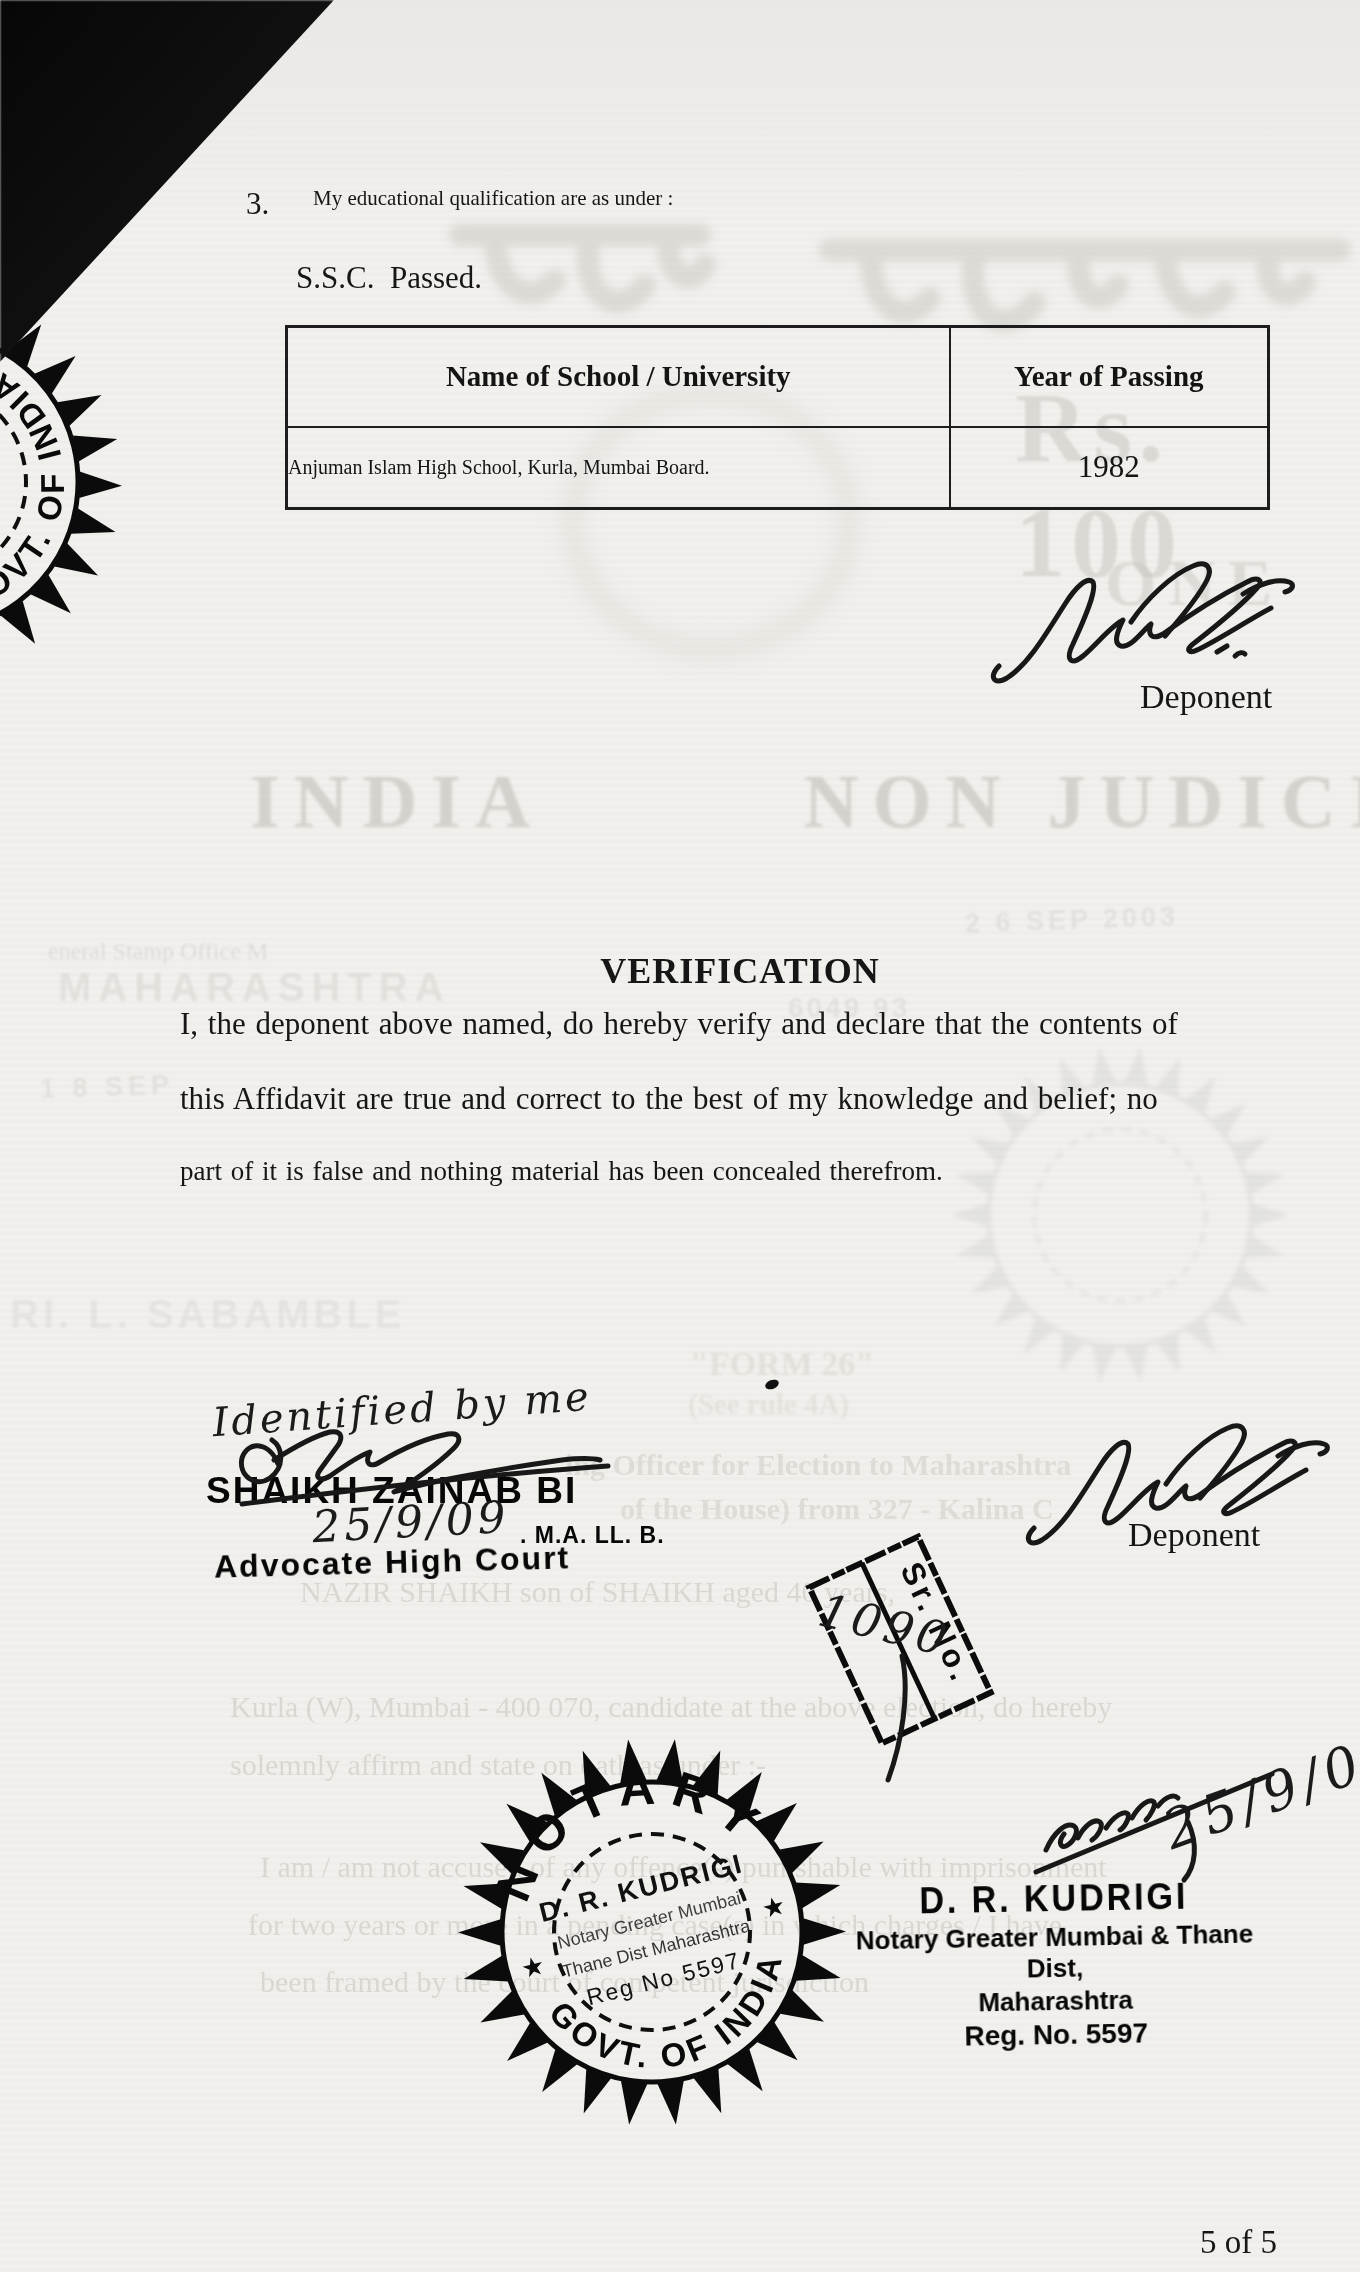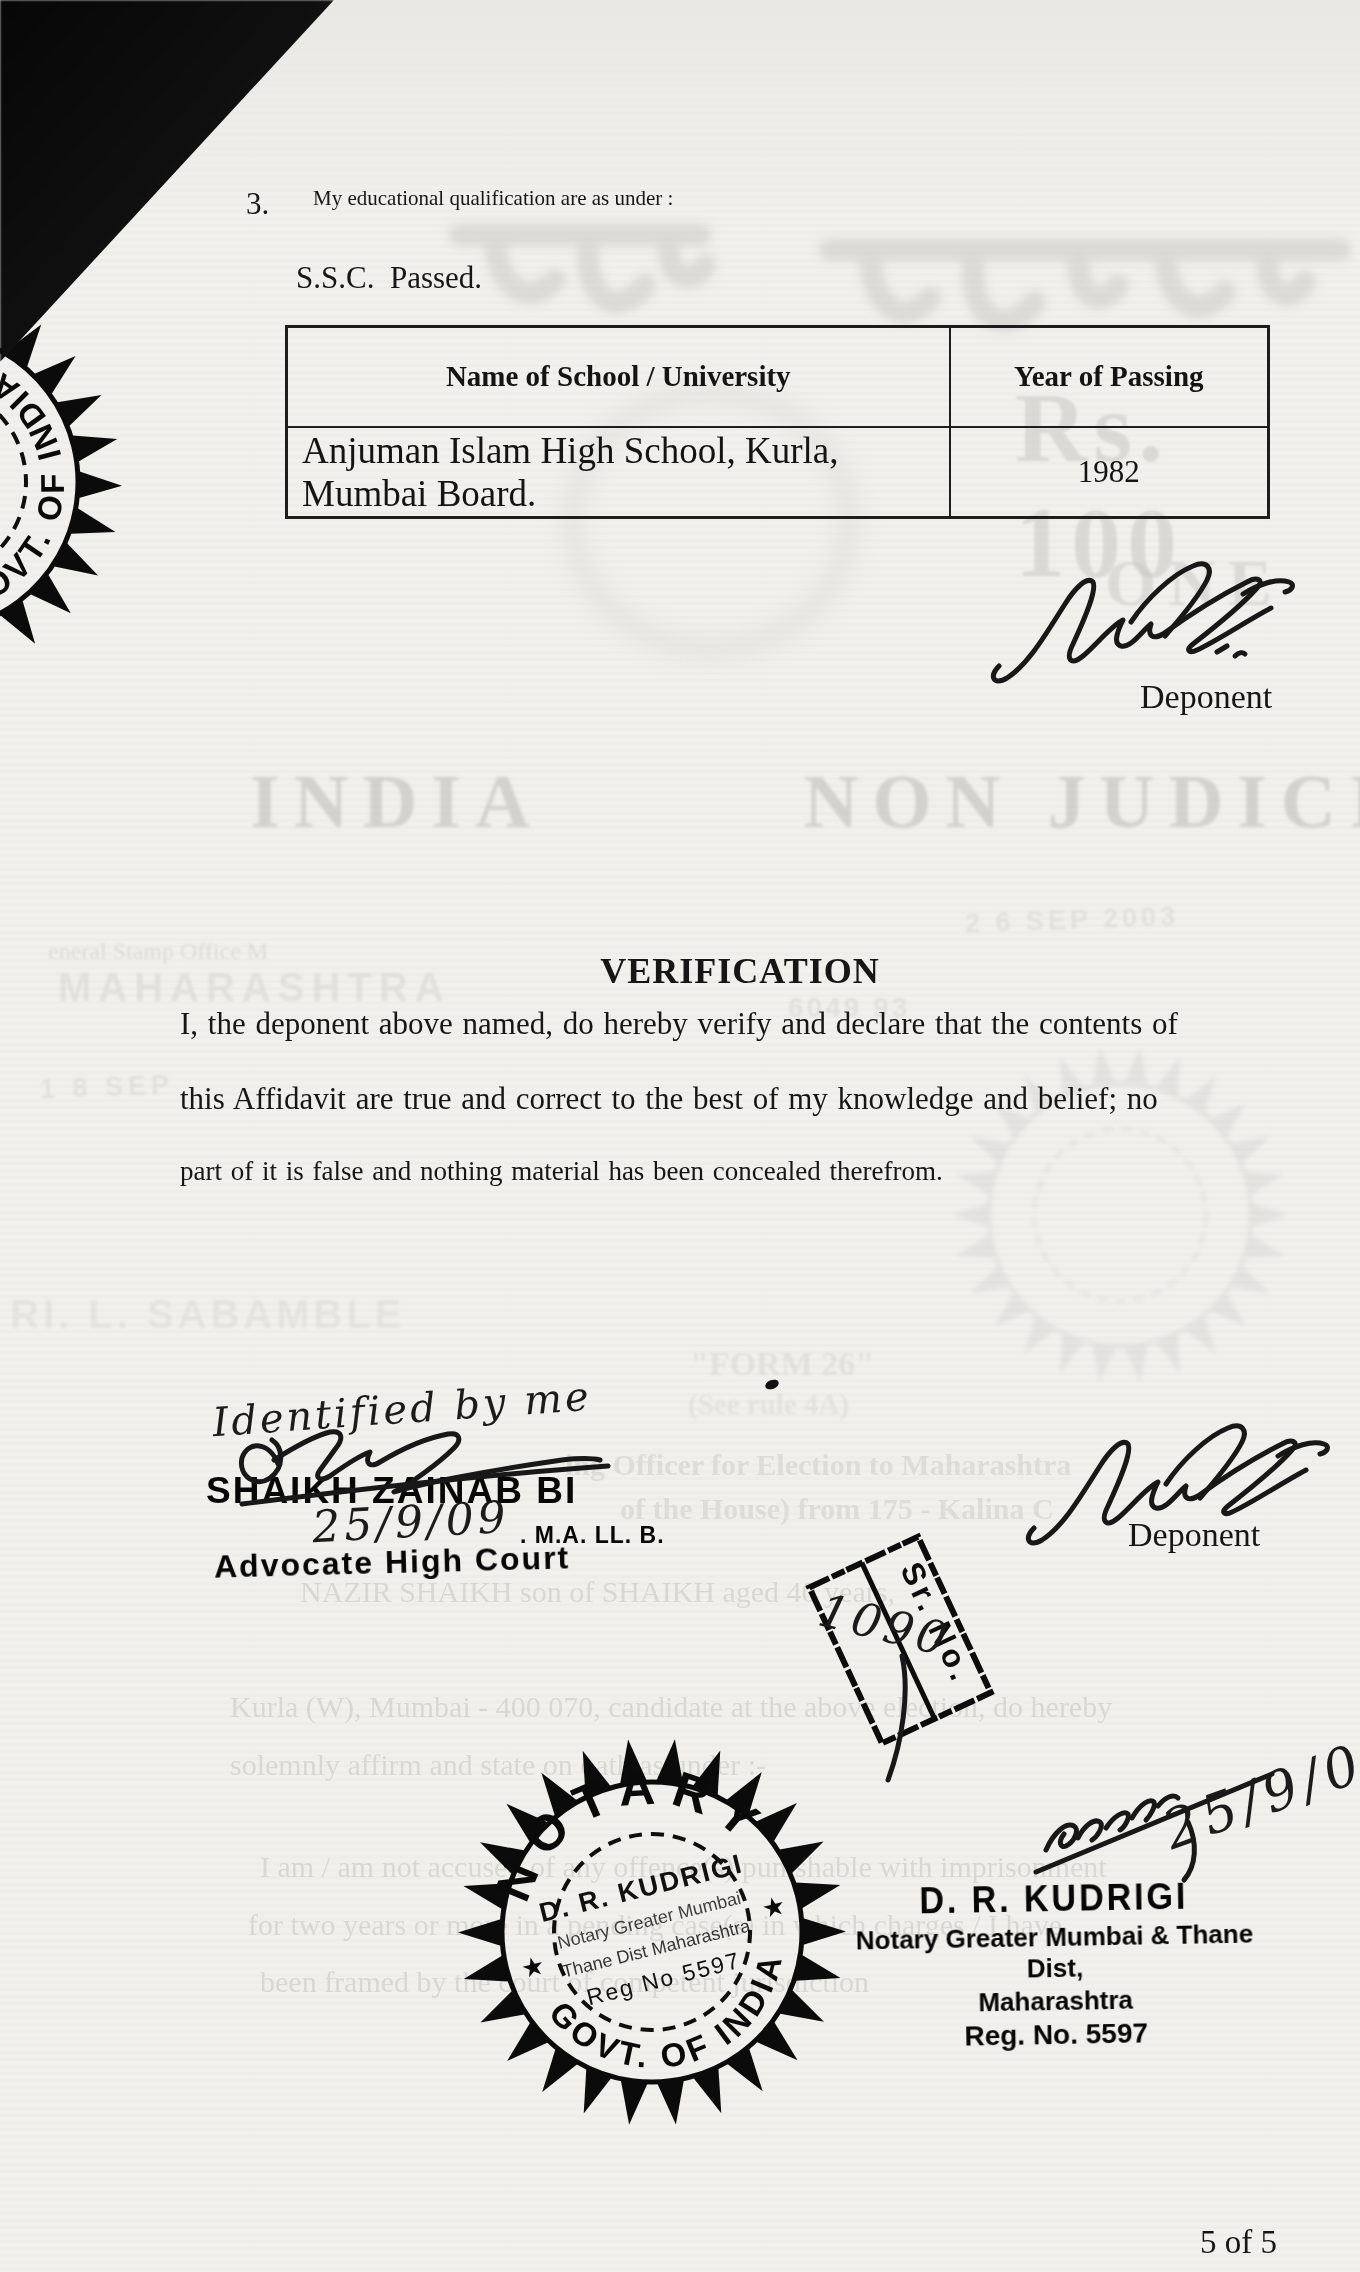--- a/index.html
+++ b/index.html
@@ -50,21 +50,21 @@
 
   <div class="abs bleed" style="left:48px;top:938px;font-size:24px;opacity:.5;z-index:1;">eneral Stamp Office M</div>
   <div class="abs bleed-sans" style="left:58px;top:965px;font-size:40px;letter-spacing:7px;opacity:.4;z-index:1;">MAHARASHTRA</div>
   <div class="abs bleed-sans" style="left:965px;top:905px;font-size:27px;letter-spacing:4px;opacity:.4;transform:rotate(-2deg);z-index:1;">2 6 SEP 2003</div>
   <div class="abs bleed-sans" style="left:788px;top:992px;font-size:28px;letter-spacing:3px;opacity:.4;z-index:1;">6049 93</div>
   <div class="abs bleed-sans" style="left:40px;top:1072px;font-size:27px;letter-spacing:5px;opacity:.4;transform:rotate(-2deg);z-index:1;">1 8 SEP</div>
   <div class="abs bleed-sans" style="left:10px;top:1292px;font-size:40px;letter-spacing:4px;opacity:.32;z-index:1;">RI. L. SABAMBLE</div>
   <div class="abs bleed" style="left:690px;top:1345px;font-size:34px;font-weight:bold;opacity:.5;color:#d3d2cb;z-index:1;">"FORM 26"</div>
   <div class="abs bleed" style="left:688px;top:1388px;font-size:29px;font-weight:bold;opacity:.45;color:#d3d2cb;z-index:1;">(See rule 4A)</div>
   <div class="abs bleed-line" style="left:565px;top:1448px;font-weight:bold;color:#c4c3bc;">ing Officer for Election to Maharashtra</div>
-  <div class="abs bleed-line" style="left:620px;top:1492px;font-weight:bold;color:#c4c3bc;">of the House) from 175 - Kalina C</div>
+  <div class="abs bleed-line" style="left:620px;top:1492px;font-weight:bold;color:#c4c3bc;">of the House) from 327 - Kalina C</div>
   <div class="abs bleed-line" style="left:300px;top:1575px;">NAZIR SHAIKH son of  SHAIKH aged 40 years,</div>
   <div class="abs bleed-line" style="left:230px;top:1690px;">Kurla (W), Mumbai - 400 070, candidate at the above election, do hereby</div>
   <div class="abs bleed-line" style="left:230px;top:1748px;">solemnly affirm and state on oath as under :-</div>
   <div class="abs bleed-line" style="left:260px;top:1850px;">I am / am not accused of any offence(s) punishable with imprisonment</div>
   <div class="abs bleed-line" style="left:248px;top:1908px;">for two years or more in a pending case(s) in which charges / I have</div>
   <div class="abs bleed-line" style="left:260px;top:1965px;">been framed by the court of competent jurisdiction</div>
 
   <svg class="abs ghost" style="left:945px;top:1040px;z-index:1;overflow:visible;" width="350" height="350" viewBox="-200 -200 400 400">
     <g fill="#666">
       <g class="gen-teeth">
@@ -108,21 +108,21 @@
     <colgroup>
         <col style="width:663px;">
         <col style="width:319px;">
       </colgroup>
     <tbody>
         <tr style="height:100px;">
       <td style="text-align:center;font-weight:bold;font-size:29px;">Name of School / University</td>
       <td style="text-align:center;font-weight:bold;font-size:29px;">Year of Passing</td>
     </tr>
     <tr style="height:82px;">
-      <td style="font-size:37px;padding-left:14px;">Anjuman Islam High School, Kurla, Mumbai Board.</td>
+      <td style="font-size:20px;padding-left:0;">Anjuman Islam High School, Kurla, Mumbai Board.</td>
       <td style="text-align:center;font-size:31px;">1982</td>
     </tr>
   </tbody>
     </table>
 
   <div class="abs serif" style="left:1140px;top:678px;font-size:34px;z-index:3;">Deponent</div>
 
   <div class="abs serif" style="left:450px;top:950px;width:580px;text-align:center;font-size:36px;font-weight:bold;letter-spacing:1px;z-index:3;">VERIFICATION</div>
 
   <div class="abs serif" style="left:180px;top:1006px;font-size:31px;white-space:nowrap;word-spacing:2px;z-index:3;">I, the deponent above named, do hereby verify and declare that the contents of</div>

